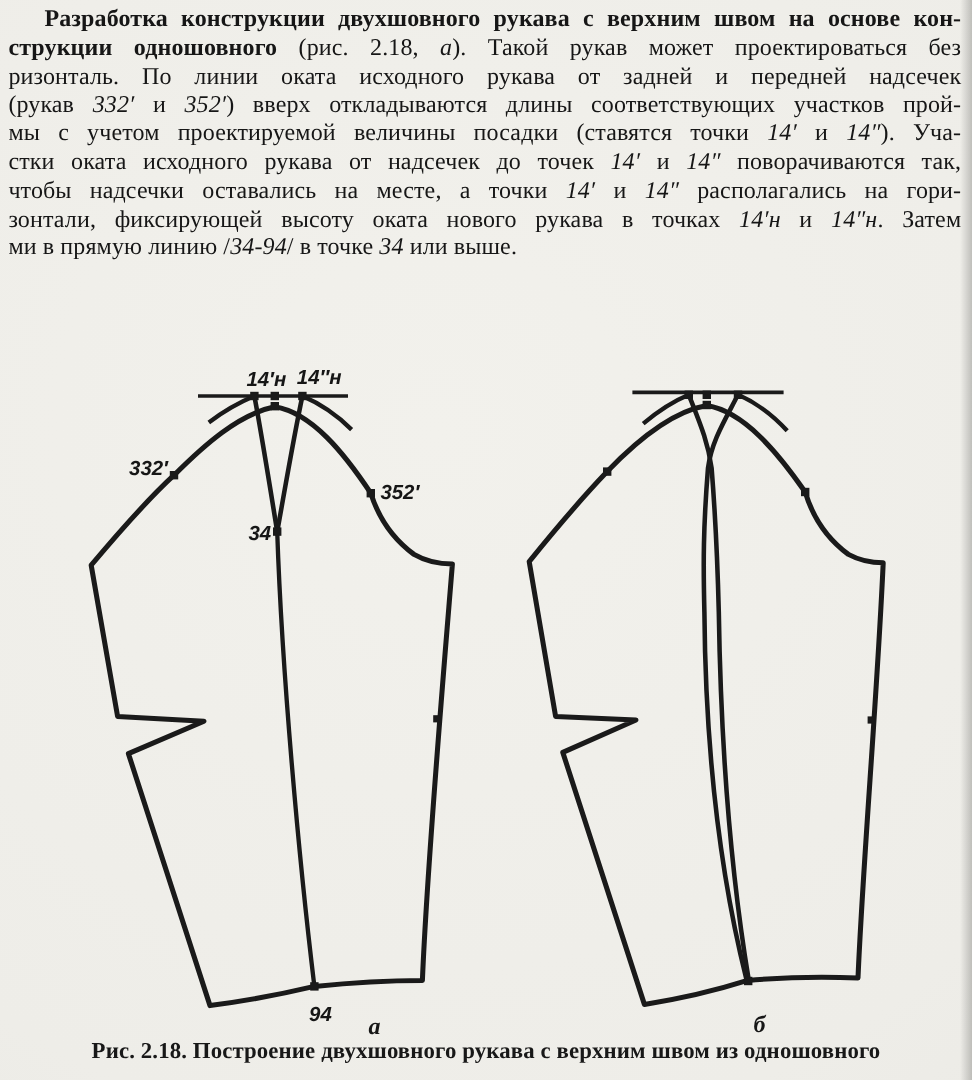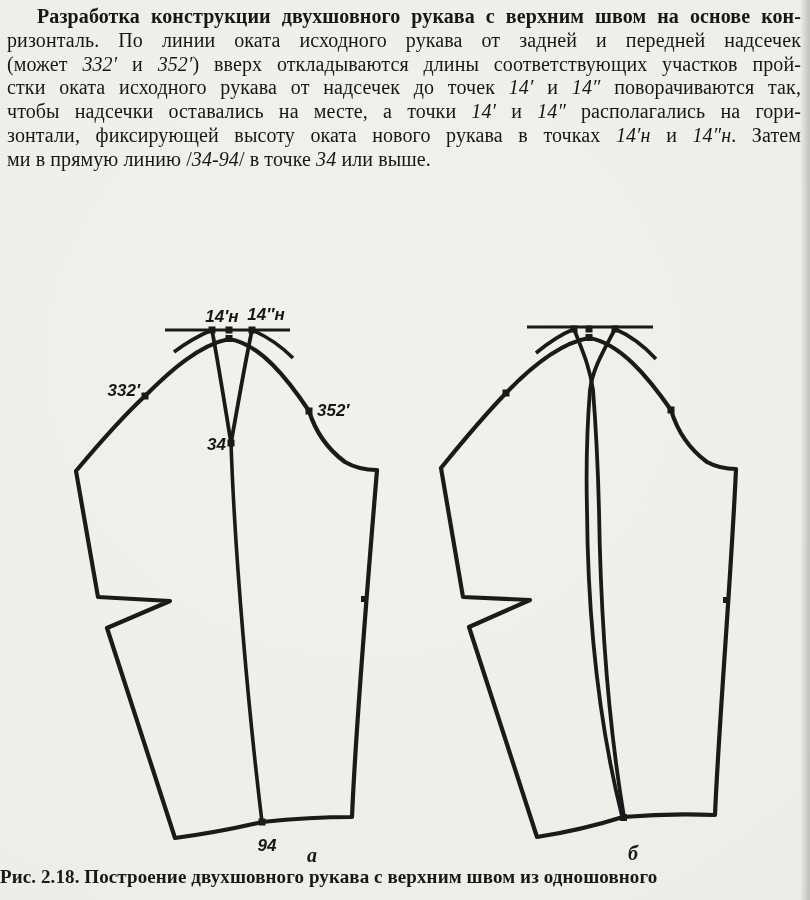--- a/index.html
+++ b/index.html
@@ -27,33 +27,35 @@
   svg.fig rect.mk{fill:#1a1a1a;stroke:none;}
   .ptlabel{
     font-family:"Liberation Sans",sans-serif;font-style:italic;font-weight:700;
     font-size:17px;fill:#161616;
   }
   .sublabel{
     font-family:"Liberation Serif",serif;font-style:italic;font-weight:600;
     font-size:20px;fill:#161616;
   }
   .caption{
-    position:absolute;left:0;top:866px;width:810px;text-align:left;
+    position:absolute;left:0;top:866px;width:810px;text-align:center;
     font-size:19px;font-weight:600;letter-spacing:0.1px;color:#181818;
   }
 </style>
 </head>
 <body>
 
 <div class="page">
 
   <div class="paragraph">
       <div class="tline first"><span class="b">Разработка конструкции двухшовного рукава с верхним швом на основе кон-</span></div>
+      <div class="tline"><span class="b">струкции одношовного </span><span>(рис. 2.18, </span><span class="i">а</span><span>). Такой рукав может проектироваться без</span></div>
       <div class="tline"><span>ризонталь. По линии оката исходного рукава от задней и передней надсечек</span></div>
-      <div class="tline"><span>(может </span><span class="i">332′</span><span> и </span><span class="i">352′</span><span>) вверх откладываются длины соответствующих участков прой-</span></div>
+      <div class="tline"><span>(рукав </span><span class="i">332′</span><span> и </span><span class="i">352′</span><span>) вверх откладываются длины соответствующих участков прой-</span></div>
+      <div class="tline"><span>мы с учетом проектируемой величины посадки (ставятся точки </span><span class="i">14′</span><span> и </span><span class="i">14″</span><span>). Уча-</span></div>
       <div class="tline"><span>стки оката исходного рукава от надсечек до точек </span><span class="i">14′</span><span> и </span><span class="i">14″</span><span> поворачиваются так,</span></div>
       <div class="tline"><span>чтобы надсечки оставались на месте, а точки </span><span class="i">14′</span><span> и </span><span class="i">14″</span><span> располагались на гори-</span></div>
       <div class="tline"><span>зонтали, фиксирующей высоту оката нового рукава в точках </span><span class="i">14′н</span><span> и </span><span class="i">14″н</span><span>. Затем</span></div>
       <div class="tline last"><span>ми в прямую линию /</span><span class="i">34-94</span><span>/ в точке </span><span class="i">34</span><span> или выше.</span></div>
     </div>
 
   <svg class="fig" width="810" height="900" viewBox="0 0 810 900">
 
     <g>
 

